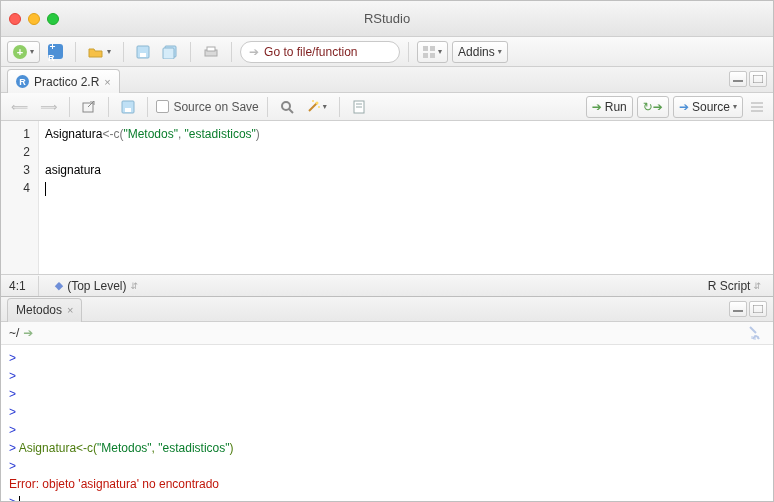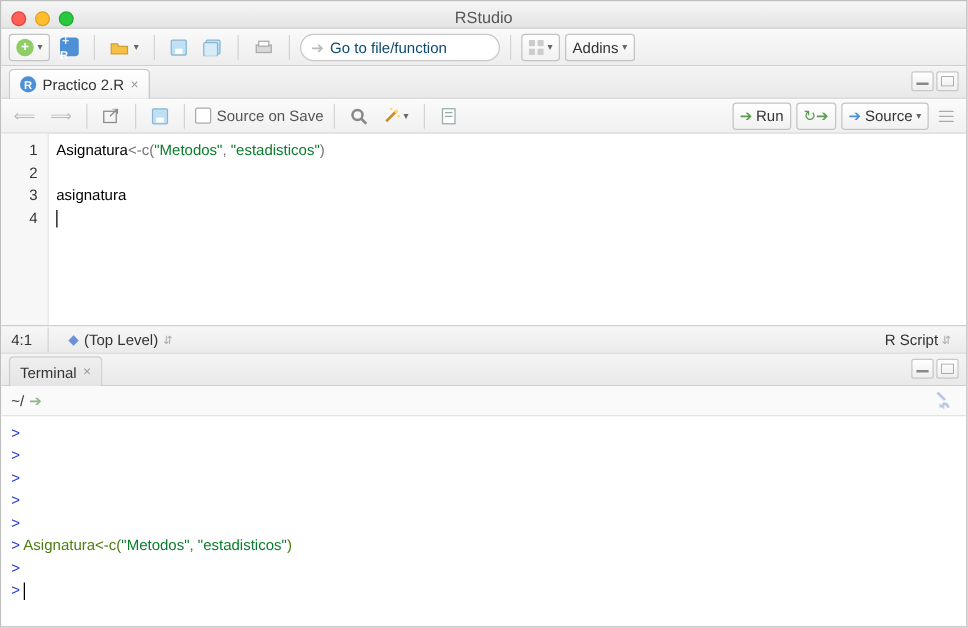--- a/index.html
+++ b/index.html
@@ -1,17 +1,17 @@
 <!DOCTYPE html>
 <html><head>
 <meta charset="utf-8">
 <style>
 *{box-sizing:border-box;margin:0;padding:0;font-family:"Lucida Grande","Segoe UI",Arial,sans-serif;font-size:12px;color:#333}
 body{background:#ececec;width:774px;height:502px;overflow:hidden;border:1px solid #bfbfbf}
-.titlebar{height:22px;background:linear-gradient(#f6f6f6,#e4e4e4);border-bottom:1px solid #cfcfcf;display:flex;align-items:flex-end;padding:1px 8px;position:relative}
+.titlebar{height:36px;background:linear-gradient(#f6f6f6,#e4e4e4);border-bottom:1px solid #cfcfcf;display:flex;align-items:center;padding:1px 8px;position:relative}
 .traffic{display:flex;gap:7px}
 .tl{width:12px;height:12px;border-radius:50%}
 .tl.red{background:#ff5f57;border:1px solid #e24238}
 .tl.yel{background:#ffbd2e;border:1px solid #e1a117}
 .tl.grn{background:#28c940;border:1px solid #1dad2c}
 .title{position:absolute;left:0;right:0;text-align:center;color:#555;font-size:13px}
 .maintool{height:30px;background:linear-gradient(#fafafa,#ededed);border-bottom:1px solid #cfcfcf;display:flex;align-items:center;padding:0 6px;gap:4px}
 .btn{height:22px;min-width:24px;border:1px solid #c4c4c4;border-radius:3px;background:linear-gradient(#ffffff,#f1f1f1);display:inline-flex;align-items:center;justify-content:center;padding:0 5px;color:#555;cursor:pointer;gap:3px}
 .plain{height:22px;display:inline-flex;align-items:center;padding:0 4px;gap:3px;color:#555;cursor:pointer;border-radius:3px}
 .sep{width:1px;height:20px;background:#d4d4d4;margin:0 4px}
@@ -91,21 +91,21 @@
   <span class="sep"></span>
   <span class="plain">
     <svg width="16" height="14">
         <rect x="2" y="5" width="12" height="6" fill="#d9d9d9" stroke="#aaa"></rect>
         <rect x="4" y="2" width="8" height="4" fill="#fff" stroke="#aaa"></rect>
       </svg>
   </span>
   <span class="sep"></span>
   <span class="gotofile">
     <span style="color:#bbb">➔</span>
-    <span style="color:#0c4a6e">Go to file/function</span>
+    <span style="color:#7f1d1d">Go to file/function</span>
   </span>
   <span class="sep"></span>
   <span class="btn">
     <svg width="12" height="12">
         <rect x="0" y="0" width="5" height="5" fill="#ccc"></rect>
         <rect x="7" y="0" width="5" height="5" fill="#ccc"></rect>
         <rect x="0" y="7" width="5" height="5" fill="#ccc"></rect>
         <rect x="7" y="7" width="5" height="5" fill="#ccc"></rect>
       </svg>
     <span class="dropdown-caret">▾</span>
@@ -236,21 +236,21 @@
         <span>R Script</span>
         <span style="color:#aaa;font-size:9px">⇵</span>
       </span>
     </div>
   </div>
 </div>
 
 <div class="pane" style="height:218px">
   <div class="tabstrip">
     <div class="tab inact">
-      <span>Terminal</span>
+      <span>Metodos</span>
       <span class="x">×</span>
     </div>
     <div class="wincontrols">
       <span class="wc">
           <svg width="10" height="8">
             <rect y="5" width="10" height="2" fill="#888"></rect>
           </svg>
         </span>
       <span class="wc">
           <svg width="10" height="8">
@@ -272,15 +272,16 @@
     </span>
   </div>
   <div class="consolebody">
     <div><span class="prompt">&gt;</span></div>
     <div><span class="prompt">&gt;</span></div>
     <div><span class="prompt">&gt;</span></div>
     <div><span class="prompt">&gt;</span></div>
     <div><span class="prompt">&gt;</span></div>
     <div><span class="prompt">&gt; </span><span class="input">Asignatura&lt;-c(</span><span class="str">"Metodos"</span><span class="input">, </span><span class="str">"estadisticos"</span><span class="input">)</span></div>
     <div><span class="prompt">&gt;</span></div>
+    <div class="err">Error: objeto 'asignatura' no encontrado</div>
     <div><span class="prompt">&gt; </span><span class="cursor"></span></div>
   </div>
 </div>
 
 </body></html>

